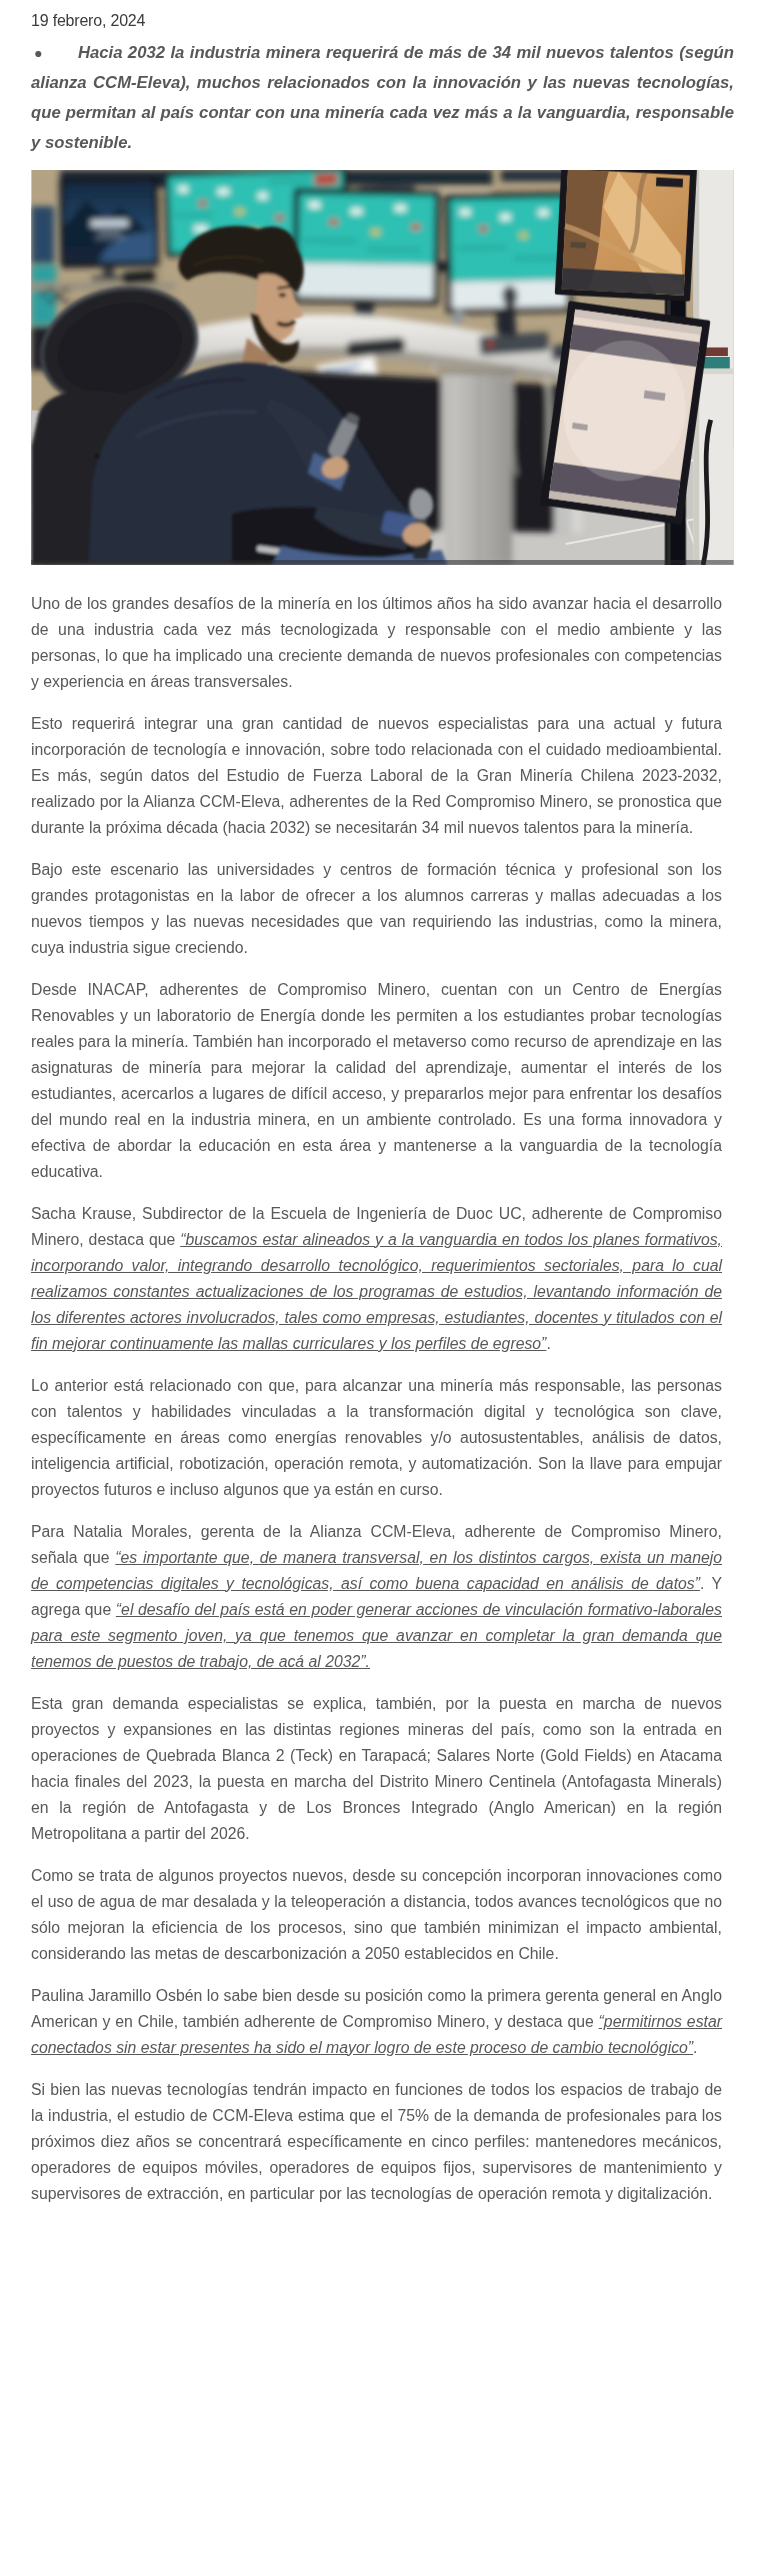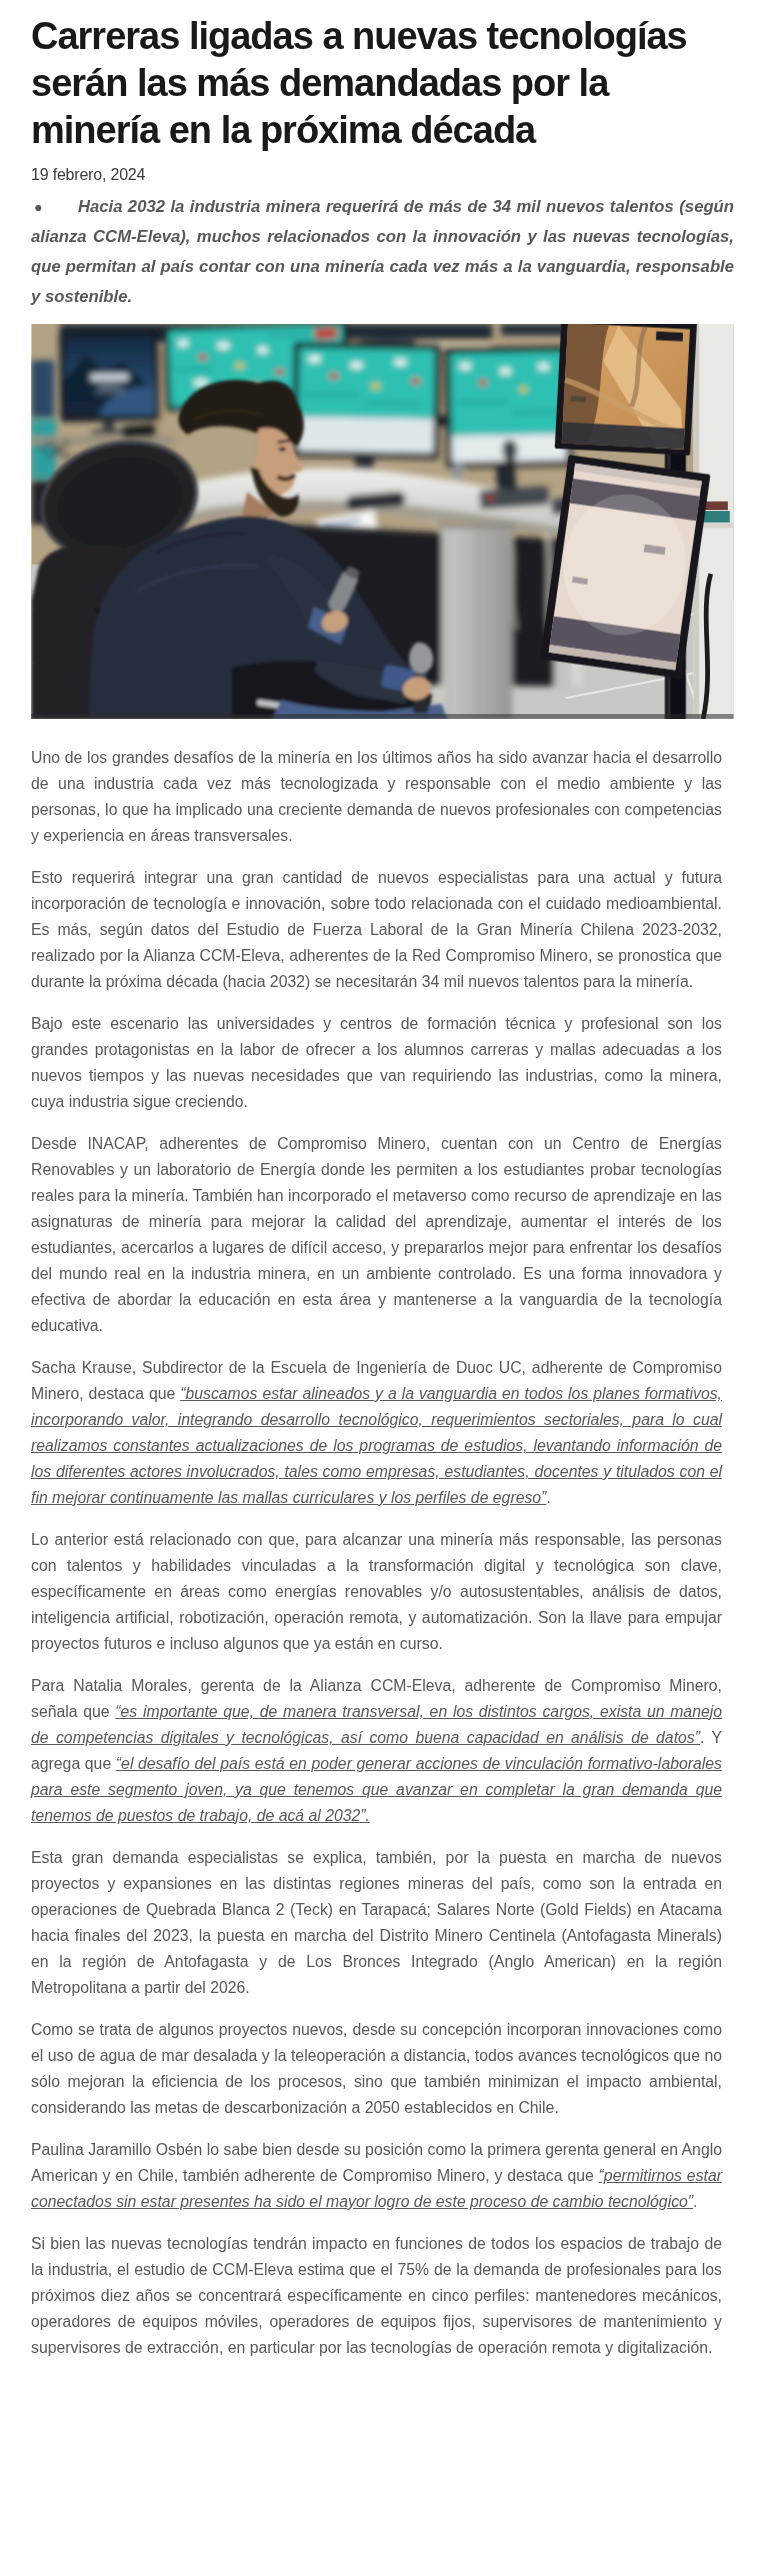--- a/index.html
+++ b/index.html
@@ -32,21 +32,20 @@
   #paragraphs p:first-child{margin-top:26px;}
   #paragraphs p:last-child{margin-bottom:11.5px;}
   .run-i{font-style:italic;text-decoration:underline;}
 </style>
 </head>
 <body>
 
 <div class="page">
   <main class="content">
 
-    <h1>Carreras ligadas a nuevas tecnologías serán las más demandadas por la minería en la próxima década</h1>
 
     <div class="date">19 febrero, 2024</div>
 
     <p class="lead"><span class="bullet">●</span><span>Hacia 2032 la industria minera requerirá de más de 34 mil nuevos talentos (según alianza CCM-Eleva), muchos relacionados con la innovación y las nuevas tecnologías, que permitan al país contar con una minería cada vez más a la vanguardia, responsable y sostenible.</span></p>
 
     <figure class="photo" style="--wall: #b3a283; --floor: #c9c8c4; --screen-teal: #2fc0b2; --screen-navy-top: #152a42; --screen-navy-bottom: #2c5a86; --map-tan: #d8a468; --monitor-frame: #15171b; --desk: #e9e8e4; --jacket: #272e3e; --skin: #c79e7c; --chair: #202226; --jeans: #48618c;">
       <svg viewBox="0 0 736 414" xmlns="http://www.w3.org/2000/svg">
         <defs>
           <filter id="b4" x="-10%" y="-10%" width="120%" height="120%">
               <feGaussianBlur stdDeviation="3.5"></feGaussianBlur>

